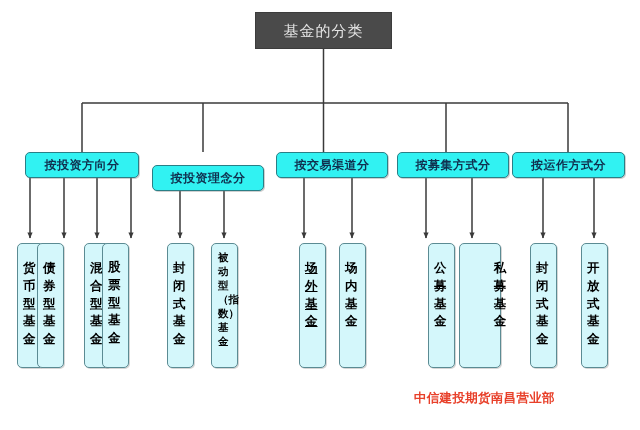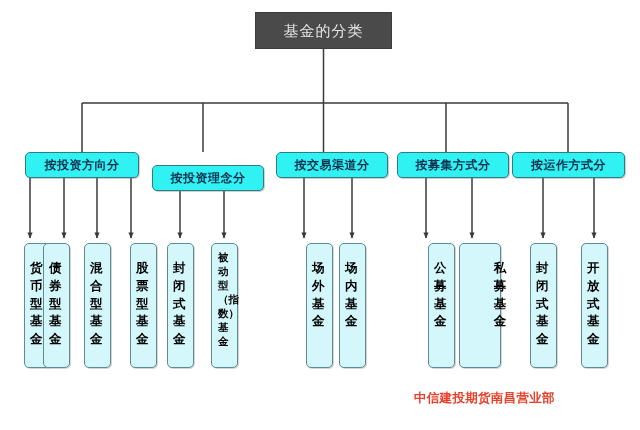--- a/index.html
+++ b/index.html
@@ -177,41 +177,41 @@
   <div class="cat-box" style="left:276px; top:152px; width:112px;">
     <span class="cat-label">按交易渠道分</span>
   </div>
   <div class="cat-box" style="left:397px; top:152px; width:112px;">
     <span class="cat-label">按募集方式分</span>
   </div>
   <div class="cat-box" style="left:512px; top:152px; width:113px;">
     <span class="cat-label">按运作方式分</span>
   </div>
 
-  <div class="leaf-box" style="left:24px;">
+  <div class="leaf-box" style="left:17px;">
     <span class="leaf-label">货币型基金</span>
   </div>
-  <div class="leaf-box" style="left:43px;">
+  <div class="leaf-box" style="left:37px;">
     <span class="leaf-label">债券型基金</span>
   </div>
   <div class="leaf-box" style="left:84px;">
     <span class="leaf-label">混合型基金</span>
   </div>
-  <div class="leaf-box" style="left:130px;">
+  <div class="leaf-box" style="left:102px;font-family:Liberation Mono, monospace;">
     <span class="leaf-label">股票型基金</span>
   </div>
 
   <div class="leaf-box" style="left:167px;">
     <span class="leaf-label">封闭式基金</span>
   </div>
   <div class="leaf-box compact" style="left:211px;">
     <span class="leaf-label">被动型（指数）基金</span>
   </div>
 
-  <div class="leaf-box" style="left:306px;">
+  <div class="leaf-box" style="left:299px;text-decoration:underline;">
     <span class="leaf-label">场外基金</span>
   </div>
   <div class="leaf-box" style="left:339px;">
     <span class="leaf-label">场内基金</span>
   </div>
 
   <div class="leaf-box" style="left:428px;">
     <span class="leaf-label">公募基金</span>
   </div>
   <div class="leaf-box" style="left:459px;padding-left:40px;">

